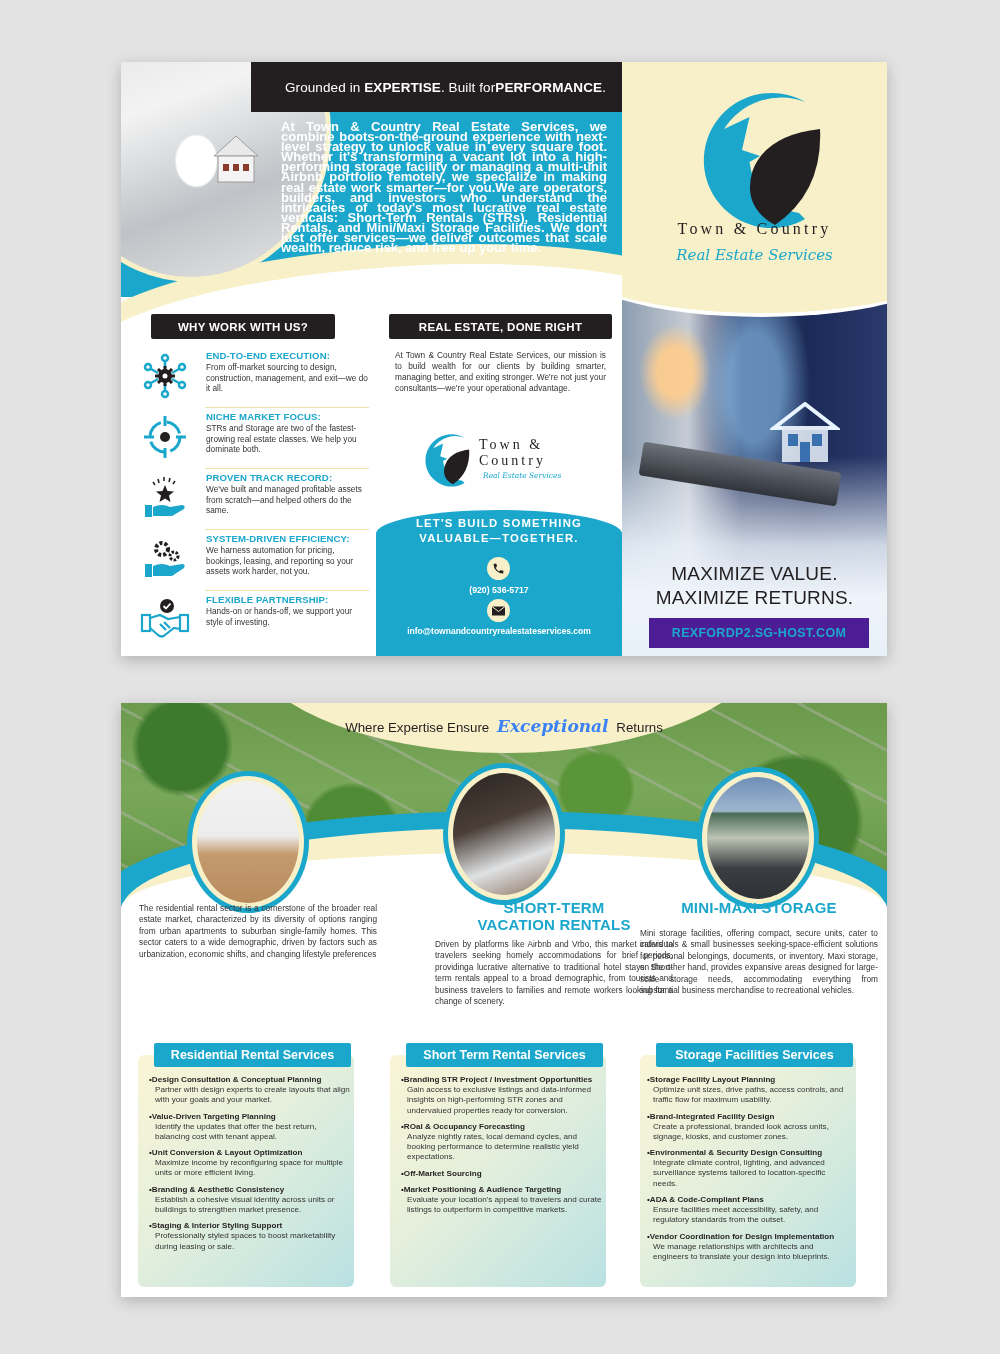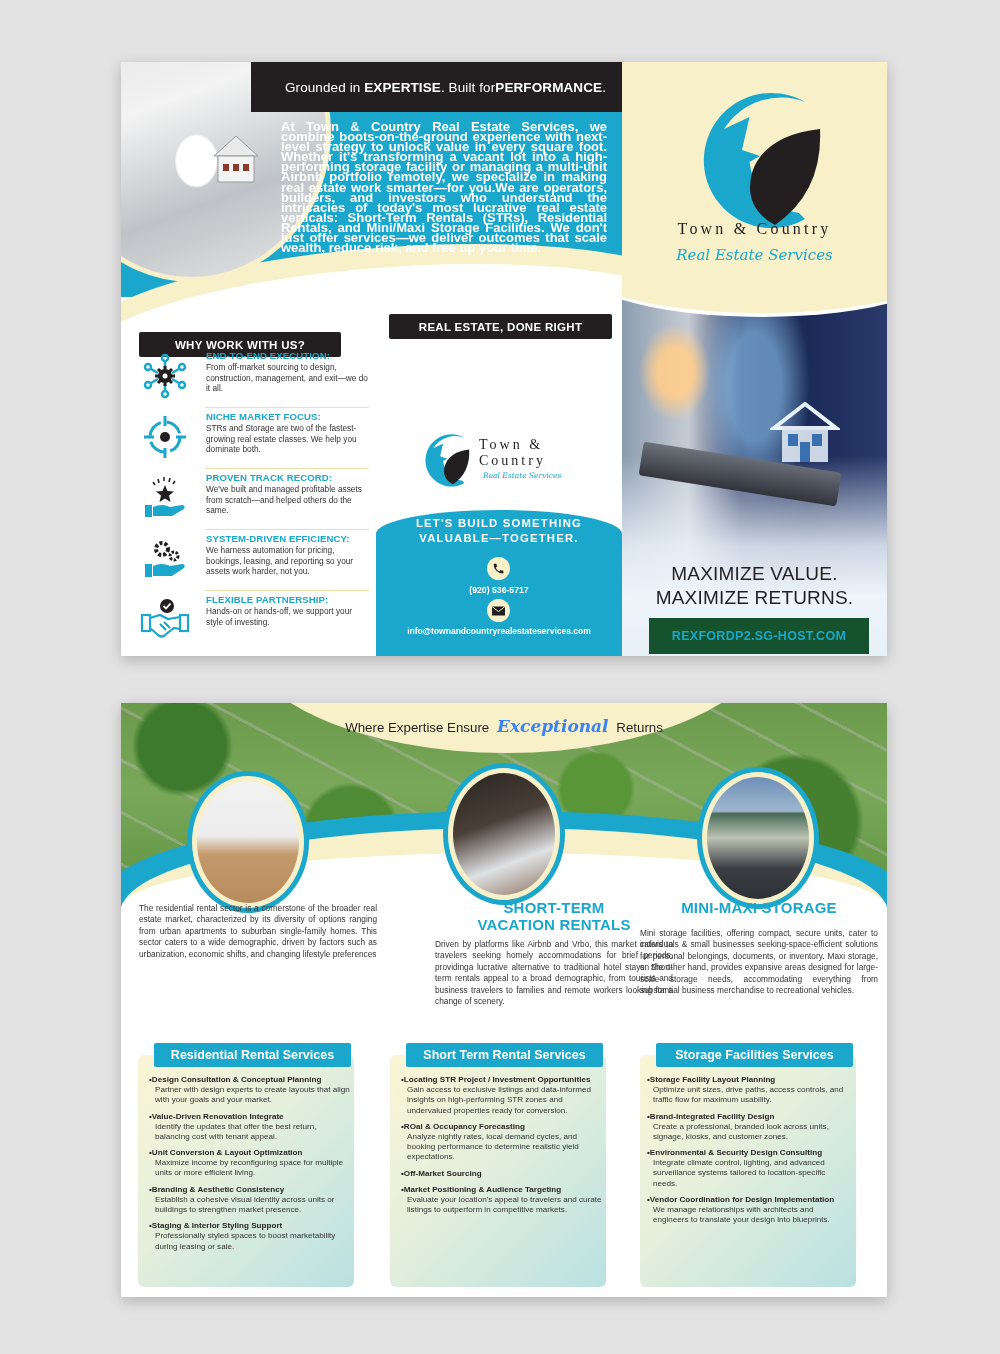--- a/index.html
+++ b/index.html
@@ -70,21 +70,21 @@
     position: absolute; left: 160px; top: 60px; width: 326px;
     color: #fff; font-size: 13px; line-height: 10.1px; font-weight: 700;
     text-align: justify;
   }
 
   .section-bar {
     position: absolute; height: 25px; background: #231f20; color: #fff;
     display: flex; align-items: center; justify-content: center;
     font-size: 11.5px; font-weight: 700; letter-spacing: 0.3px; border-radius: 2px;
   }
-  #why-bar { left: 18px; top: 252px; width: 202px; margin-top: 18px; }
+  #why-bar { left: 30px; top: 252px; width: 184px; }
   #done-bar { left: 268px; top: 252px; width: 223px; }
 
   .why-list { position: absolute; left: 18px; top: 289px; width: 230px; }
   .why-item { display: flex; align-items: flex-start; height: 61px; position: relative; }
   .why-item .icon { width: 52px; height: 50px; flex: 0 0 52px; display: flex; align-items: center; justify-content: center; }
   .why-item .txt { padding-left: 15px; font-size: 8.3px; line-height: 10.8px; color: #333; }
   .why-item .ttl { color: #1ba7cc; font-weight: 700; font-size: 9.6px; letter-spacing: 0.1px; display: block; }
   .why-item .sep {
     position: absolute; left: 66px; right: 0; bottom: 4px; height: 1px; background: #f0e0a8;
   }
@@ -159,22 +159,22 @@
   }
   .big-logo-script {
     position: absolute; left: 0; width: 265px; top: 184px; text-align: center;
     font-family: "DejaVu Serif", serif; font-style: italic; font-size: 15px; color: #1ba7cc;
   }
   .maximize {
     position: absolute; left: 0; width: 265px; top: 500px; text-align: center; z-index: 2;
     font-size: 19px; line-height: 24px; color: #231f20; letter-spacing: 0.2px;
   }
   .site-box {
-    position: absolute; left: 27px; top: 556px; width: 220px; height: 36px; z-index: 2;
-    background: #14532d; color: #1ba7cc; display: flex; align-items: center; justify-content: center;
+    position: absolute; left: 27px; top: 556px; width: 220px; height: 30px; z-index: 2;
+    background: #4c1d95; color: #1ba7cc; display: flex; align-items: center; justify-content: center;
     font-weight: 700; font-size: 12.5px; letter-spacing: 0.3px;
   }
 
   
   .aerial {
     position: absolute; left: 0; top: 0; width: 766px; height: 215px;
     background:
       radial-gradient(circle at 8% 20%, #3e7a2e 0 6%, transparent 7%),
       radial-gradient(circle at 30% 60%, #4f8b34 0 8%, transparent 9%),
       radial-gradient(circle at 62% 40%, #5a9539 0 7%, transparent 8%),
@@ -373,20 +373,21 @@
               <path d="M10 31 L18 38 Q22 41 25 38 L34 31 L40 32"></path>
               <path d="M20 27 L26 33 M24 25 L30 31"></path>
             </g>
           </svg>
         </div>
         <div class="txt"><span class="ttl">FLEXIBLE PARTNERSHIP:</span><span>Hands-on or hands-off, we support your style of investing.</span></div>
       </div>
     </div>
 
     <div class="section-bar" id="done-bar">REAL ESTATE, DONE RIGHT</div>
+    <p class="mission-text">At Town &amp; Country Real Estate Services, our mission is to build wealth for our clients by building smarter, managing better, and exiting stronger. We're not just your consultants—we're your operational advantage.</p>
 
     <div class="small-logo">
       <svg width="58" height="58" viewBox="0 0 100 100" style="position:absolute;left:0;top:2px;">
         <path d="M82 10 A45 45 0 1 0 82 88 L78 84 A38 38 0 0 1 45 50 L52 46 L40 42 L45 20 L28 28 A45 45 0 0 1 82 10 Z" fill="#1ba7cc"></path>
         <path d="M90 30 Q92 70 62 90 Q42 80 48 58 Q56 34 90 30 Z" fill="#231f20"></path>
       </svg>
       <div class="word1">Town &amp;</div>
       <div class="word2">Country</div>
       <div class="script">Real Estate Services</div>
     </div>
@@ -483,21 +484,21 @@
   </div>
 
   <div class="svc-box" id="svc1">
     <div class="svc-head">Residential Rental Services</div>
     <div class="svc-list">
       <div class="svc-item">
           <span class="h">Design Consultation &amp; Conceptual Planning</span>
           <span class="d">Partner with design experts to create layouts that align with your goals and your market.</span>
         </div>
       <div class="svc-item">
-          <span class="h">Value-Driven Renovation Integrate</span>
+          <span class="h">Value-Driven Targeting Planning</span>
           <span class="d">Identify the updates that offer the best return, balancing cost with tenant appeal.</span>
         </div>
       <div class="svc-item">
           <span class="h">Unit Conversion &amp; Layout Optimization</span>
           <span class="d">Maximize income by reconfiguring space for multiple units or more efficient living.</span>
         </div>
       <div class="svc-item">
           <span class="h">Branding &amp; Aesthetic Consistency</span>
           <span class="d">Establish a cohesive visual identity across units or buildings to strengthen market presence.</span>
         </div>
@@ -505,21 +506,21 @@
           <span class="h">Staging &amp; Interior Styling Support</span>
           <span class="d">Professionally styled spaces to boost marketability during leasing or sale.</span>
         </div>
     </div>
   </div>
 
   <div class="svc-box" id="svc2">
     <div class="svc-head">Short Term Rental Services</div>
     <div class="svc-list">
       <div class="svc-item">
-          <span class="h">Locating STR Project / Investment Opportunities</span>
+          <span class="h">Branding STR Project / Investment Opportunities</span>
           <span class="d">Gain access to exclusive listings and data-informed insights on high-performing STR zones and undervalued properties ready for conversion.</span>
         </div>
       <div class="svc-item">
           <span class="h">ROal &amp; Occupancy Forecasting</span>
           <span class="d">Analyze nightly rates, local demand cycles, and booking performance to determine realistic yield expectations.</span>
         </div>
       <div class="svc-item">
           <span class="h">Off-Market Sourcing</span>
         </div>
       <div class="svc-item">
@@ -538,18 +539,22 @@
         </div>
       <div class="svc-item">
           <span class="h">Brand-Integrated Facility Design</span>
           <span class="d">Create a professional, branded look across units, signage, kiosks, and customer zones.</span>
         </div>
       <div class="svc-item">
           <span class="h">Environmental &amp; Security Design Consulting</span>
           <span class="d">Integrate climate control, lighting, and advanced surveillance systems tailored to location-specific needs.</span>
         </div>
       <div class="svc-item">
+          <span class="h">ADA &amp; Code-Compliant Plans</span>
+          <span class="d">Ensure facilities meet accessibility, safety, and regulatory standards from the outset.</span>
+        </div>
+      <div class="svc-item">
           <span class="h">Vendor Coordination for Design Implementation</span>
           <span class="d">We manage relationships with architects and engineers to translate your design into blueprints.</span>
         </div>
     </div>
   </div>
 </div>
 
 </body></html>

